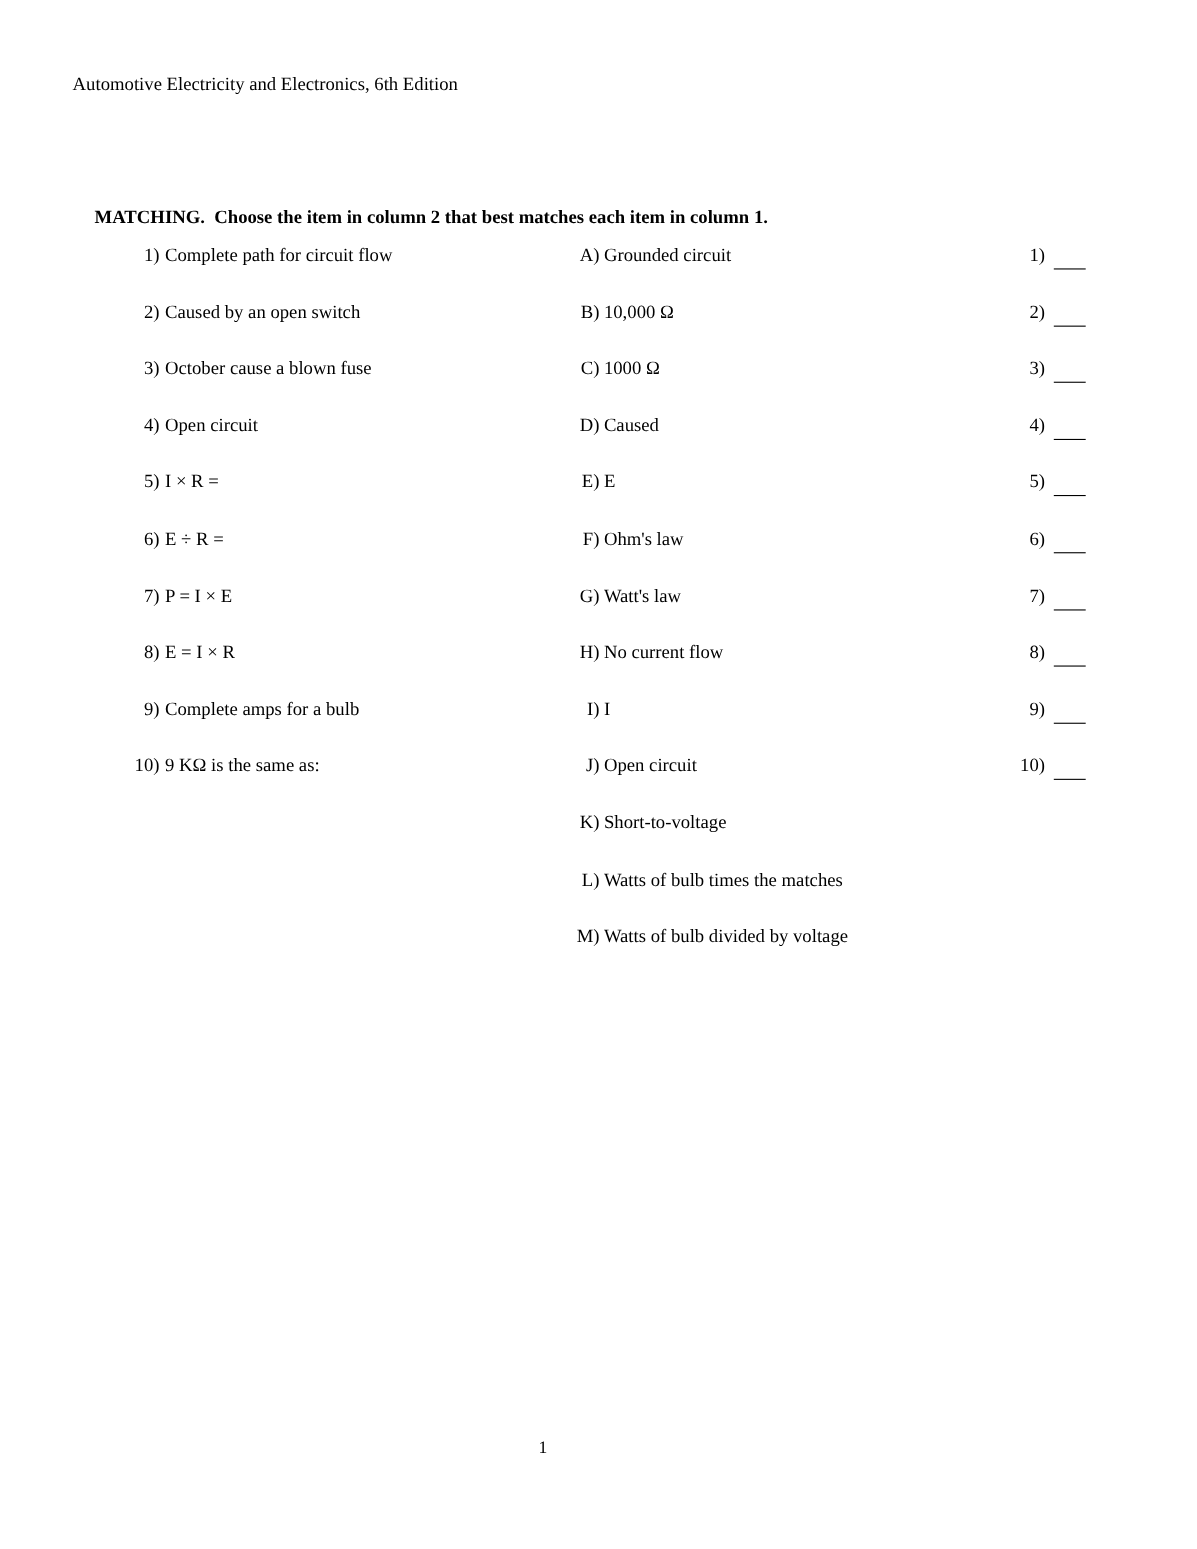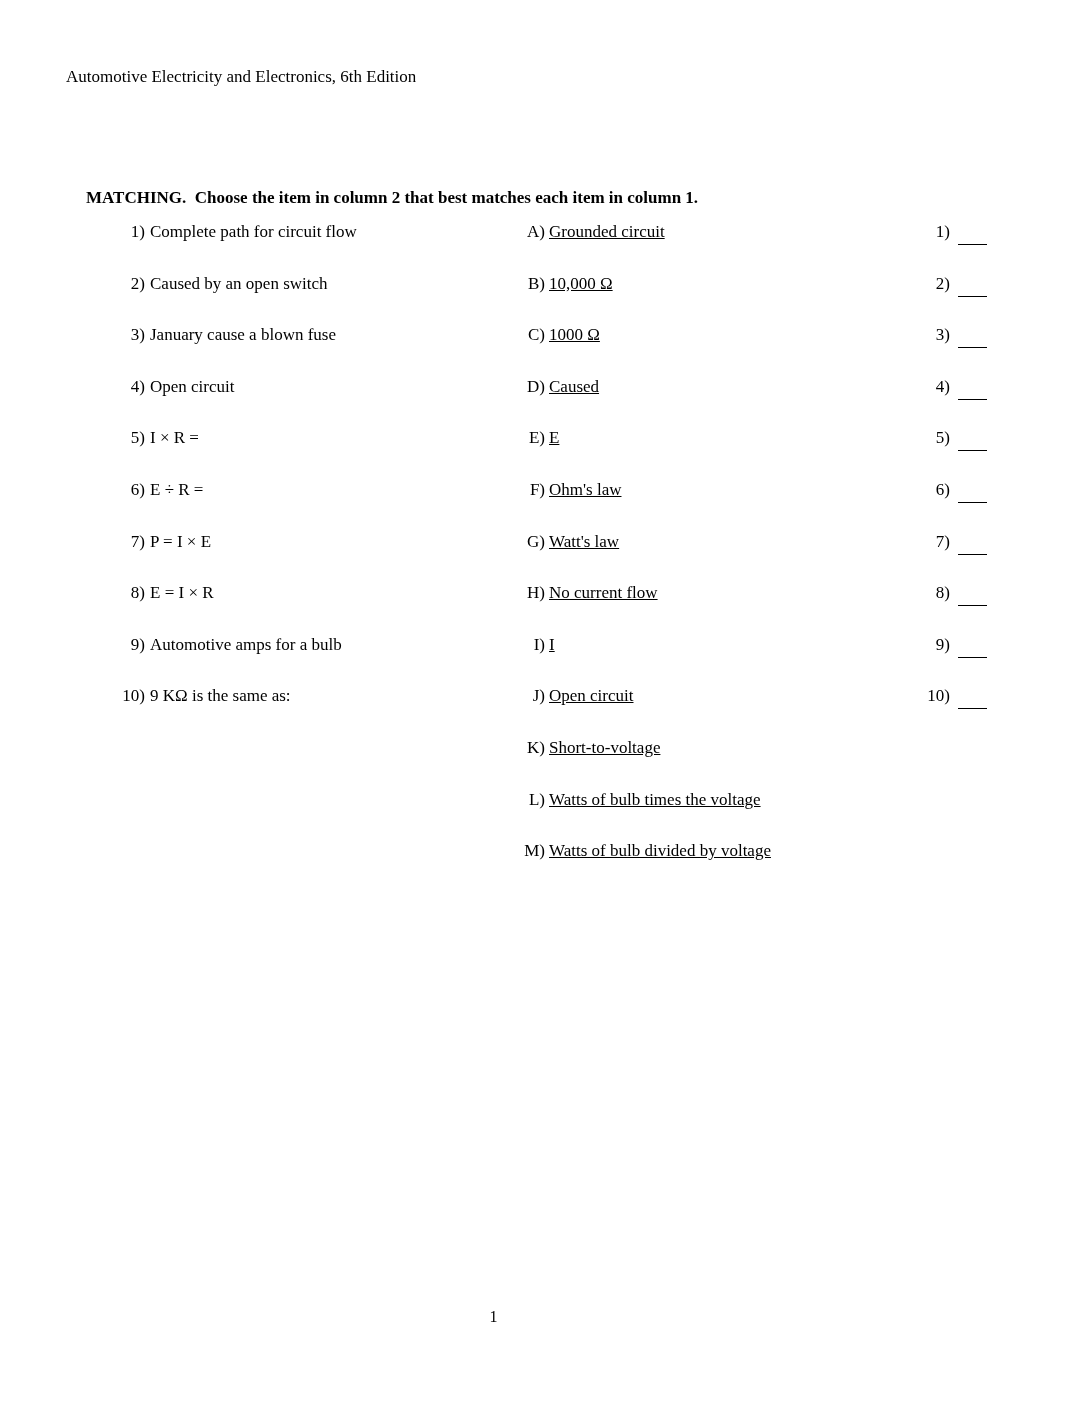--- a/index.html
+++ b/index.html
@@ -70,21 +70,20 @@
     position: absolute;
     left: 400px;
     top: 0;
     width: 79px;
     text-align: right;
   }
   .c2text {
     position: absolute;
     left: 483px;
     top: 0;
-    text-decoration: underline;
   }
   .ansnum {
     position: absolute;
     left: 798px;
     top: 0;
     width: 86px;
     text-align: right;
   }
   .ansblank {
     position: absolute;
@@ -127,21 +126,21 @@
       <div class="match-row">
         <span class="c1num">2)</span>
         <span class="c1text">Caused by an open switch</span>
         <span class="c2letter">B)</span>
         <span class="c2text">10,000 Ω</span>
         <span class="ansnum">2)</span>
         <span class="ansblank"></span>
       </div>
       <div class="match-row">
         <span class="c1num">3)</span>
-        <span class="c1text">January cause a blown fuse</span>
+        <span class="c1text">October cause a blown fuse</span>
         <span class="c2letter">C)</span>
         <span class="c2text">1000 Ω</span>
         <span class="ansnum">3)</span>
         <span class="ansblank"></span>
       </div>
       <div class="match-row">
         <span class="c1num">4)</span>
         <span class="c1text">Open circuit</span>
         <span class="c2letter">D)</span>
         <span class="c2text">Caused</span>
@@ -175,41 +174,41 @@
       <div class="match-row">
         <span class="c1num">8)</span>
         <span class="c1text">E = I × R</span>
         <span class="c2letter">H)</span>
         <span class="c2text">No current flow</span>
         <span class="ansnum">8)</span>
         <span class="ansblank"></span>
       </div>
       <div class="match-row">
         <span class="c1num">9)</span>
-        <span class="c1text">Automotive amps for a bulb</span>
+        <span class="c1text">Complete amps for a bulb</span>
         <span class="c2letter">I)</span>
         <span class="c2text">I</span>
         <span class="ansnum">9)</span>
         <span class="ansblank"></span>
       </div>
       <div class="match-row">
         <span class="c1num">10)</span>
         <span class="c1text">9 KΩ is the same as:</span>
         <span class="c2letter">J)</span>
         <span class="c2text">Open circuit</span>
         <span class="ansnum">10)</span>
         <span class="ansblank"></span>
       </div>
       <div class="match-row">
         <span class="c2letter">K)</span>
         <span class="c2text">Short-to-voltage</span>
       </div>
       <div class="match-row">
         <span class="c2letter">L)</span>
-        <span class="c2text">Watts of bulb times the voltage</span>
+        <span class="c2text">Watts of bulb times the matches</span>
       </div>
       <div class="match-row">
         <span class="c2letter">M)</span>
         <span class="c2text">Watts of bulb divided by voltage</span>
       </div>
     </div>
 
   <div class="footer">1</div>
 
 </div>

